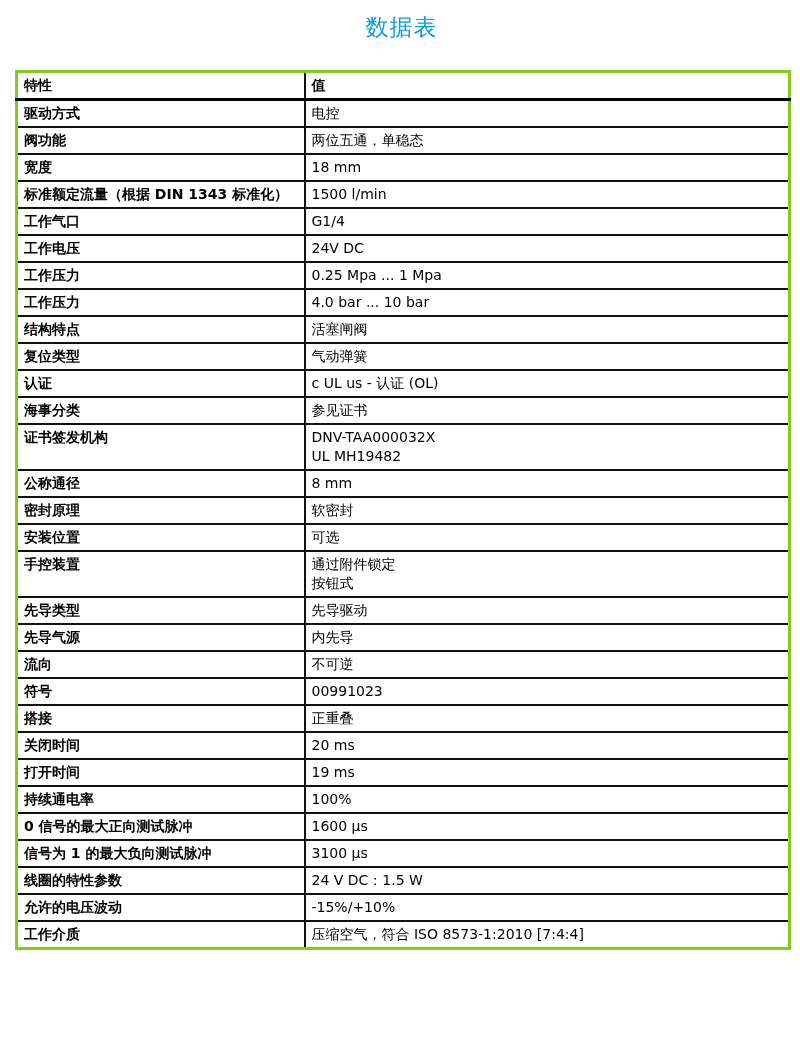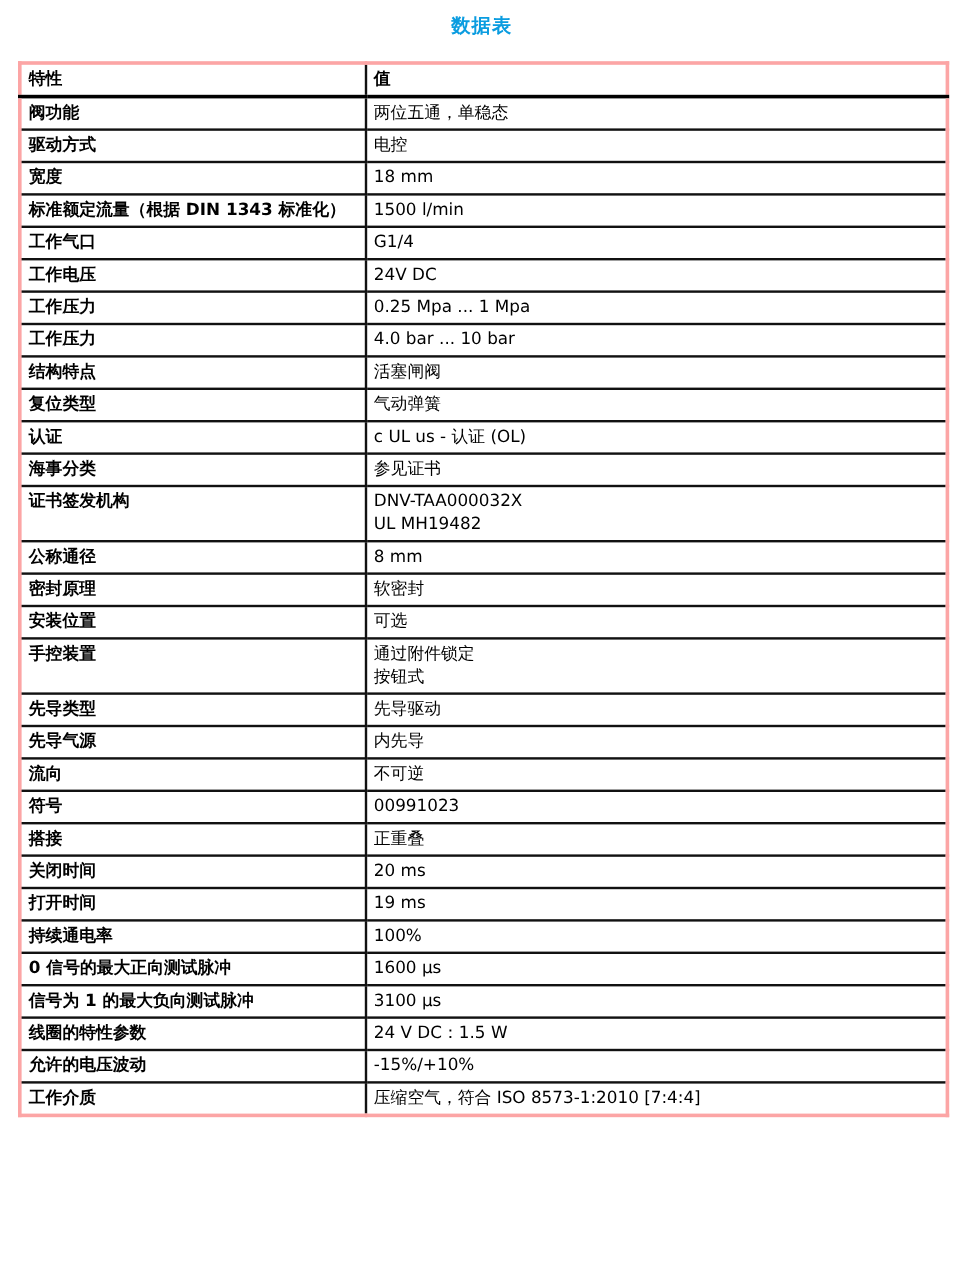--- a/index.html
+++ b/index.html
@@ -17,32 +17,32 @@
     height: 1063px;
     overflow: hidden;
   }
   .title {
     margin: 0;
     position: absolute;
     top: 12px;
     left: 15px;
     width: 773px;
     text-align: center;
-    font-size: 16px;
-    font-weight: bold;
+    font-size: 23px;
+    font-weight: normal;
     letter-spacing: 1px;
   }
   table.spec {
     position: absolute;
-    top: 51px;
+    top: 70px;
     left: 15px;
     width: 773px;
     border-collapse: collapse;
     table-layout: fixed;
-    border: 3px solid #fca5a5;
+    border: 3px solid #84cc16;
   }
   table.spec th,
   table.spec td {
     border: 2px solid #111111;
     padding: 3px 6px;
     font-size: 14px;
     line-height: 19px;
     text-align: left;
     vertical-align: top;
     overflow: hidden;
@@ -68,26 +68,26 @@
       <col class="c-value">
     </colgroup>
     <thead>
       <tr>
         <th>特性</th>
         <th>值</th>
       </tr>
     </thead>
     <tbody id="spec-rows">
         <tr>
+          <td class="label-cell">驱动方式</td>
+          <td class="value-cell">电控</td>
+        </tr>
+        <tr>
           <td class="label-cell">阀功能</td>
           <td class="value-cell">两位五通，单稳态</td>
-        </tr>
-        <tr>
-          <td class="label-cell">驱动方式</td>
-          <td class="value-cell">电控</td>
         </tr>
         <tr>
           <td class="label-cell">宽度</td>
           <td class="value-cell">18 mm</td>
         </tr>
         <tr>
           <td class="label-cell">标准额定流量（根据 DIN 1343 标准化）</td>
           <td class="value-cell">1500 l/min</td>
         </tr>
         <tr>

